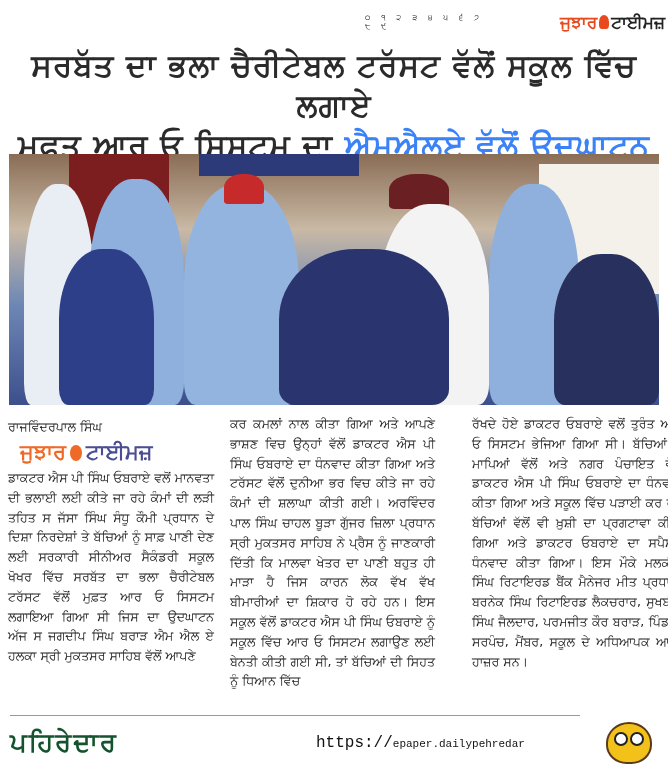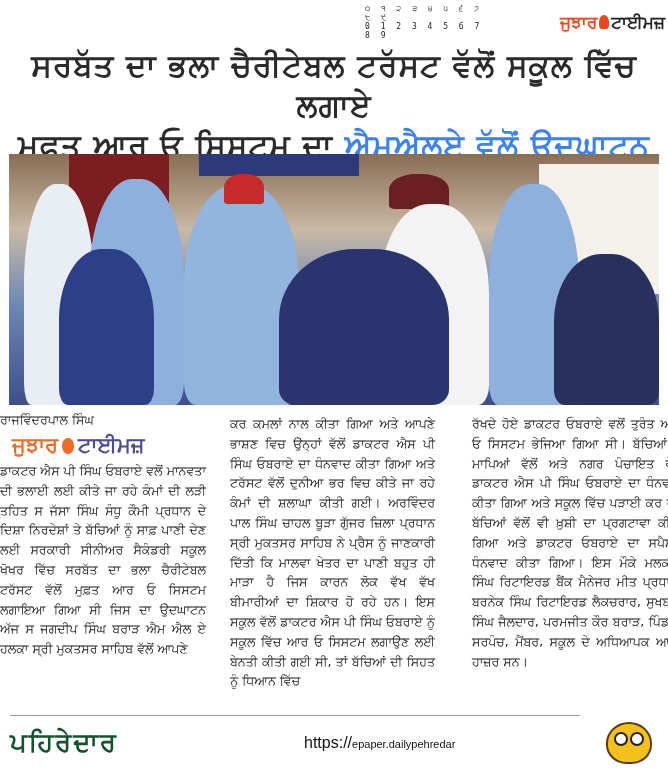--- a/index.html
+++ b/index.html
@@ -11,44 +11,43 @@
   .brand .dot { width: 10px; height: 14px; background: #e8491d; border-radius: 50% 50% 30% 30%; margin: 0 2px; }
   .brand .b2 { color: #222; }
   .headline { position: absolute; top: 45px; left: 0; width: 668px; text-align: center; font-weight: bold; font-size: 31px; line-height: 40px; color: #2a2a2a; letter-spacing: 1px; }
   .headline .accent { color: #3b82f6; }
   .photo { position: absolute; top: 154px; left: 9px; width: 650px; height: 251px; background: linear-gradient(180deg,#8a6d55 0%,#c9b9a5 30%,#6d87b5 60%,#3d4f8c 100%); overflow: hidden; }
   .photo .curtain { position: absolute; left: 60px; top: 0; width: 100px; height: 90px; background: #7c1d1f; }
   .photo .banner { position: absolute; left: 190px; top: 0; width: 160px; height: 22px; background: #2d3a7a; }
   .photo .window { position: absolute; right: 0; top: 10px; width: 120px; height: 130px; background: #f4f1ea; }
   .person { position: absolute; border-radius: 45% 45% 10% 10%; }
   .col { position: absolute; top: 410px; font-size: 12.6px; line-height: 19.8px; color: #222; text-align: justify; }
-  .col1 { left: 0; width: 206px; }
+  .col1 { left: 8px; width: 206px; margin-top: 7px; }
   .col2 { left: 230px; width: 205px; top: 414px; }
   .col3 { left: 472px; width: 210px; top: 414px; }
   .byline { font-size: 12.6px; line-height: 19px; color: #222; }
   .logo-inline { display: flex; align-items: center; font-weight: bold; font-size: 21px; margin: 4px 0 2px 12px; height: 26px; }
   .logo-inline .b1 { color: #ef6a26; }
   .logo-inline .dot { width: 12px; height: 16px; background: #ef6a26; border-radius: 50%; margin: 0 4px; }
   .logo-inline .b2 { color: #4b4d92; }
   .divider { position: absolute; top: 715px; left: 10px; width: 570px; height: 1px; background: #999; }
   .footer { position: absolute; top: 720px; left: 10px; width: 650px; height: 45px; display: flex; align-items: center; }
   .footer-logo { font-weight: bold; font-size: 26px; color: #14532d; letter-spacing: 2px; width: 290px; font-family: Liberation Serif, serif; }
-  .footer-url { font-family: Liberation Sans, sans-serif; font-size: 16px; color: #111; margin-left: 4px; }
+  .footer-url { font-family: Liberation Mono, monospace; font-size: 16px; color: #111; margin-left: 16px; }
   .footer-url .small { font-size: 11px; }
   .owl { position: absolute; right: 8px; top: 2px; width: 46px; height: 42px; background: #f2c21a; border-radius: 50% 50% 45% 45%; border: 2px solid #5a3a1a; }
   .owl .eye { position: absolute; top: 8px; width: 14px; height: 14px; background: #fff; border: 2px solid #222; border-radius: 50%; }
   .owl .eye.l { left: 6px; } .owl .eye.r { right: 6px; }
 </style>
 </head>
 <body>
 
 <div class="top-strip">
   <div class="digits">
     <div>੦ ੧ ੨ ੩ ੪ ੫ ੬ ੭ ੮ ੯</div>
-    <div>0 1 2 3 4 5 6 7 8 9</div>
   </div>
   <div class="brand">
     <span class="b1">ਜੁਝਾਰ</span>
     <span class="dot"></span>
     <span class="b2">ਟਾਈਮਜ਼</span>
   </div>
 </div>
 
 <div class="headline">
   <div>ਸਰਬੱਤ ਦਾ ਭਲਾ ਚੈਰੀਟੇਬਲ ਟਰੱਸਟ ਵੱਲੋਂ ਸਕੂਲ ਵਿੱਚ ਲਗਾਏ</div>

